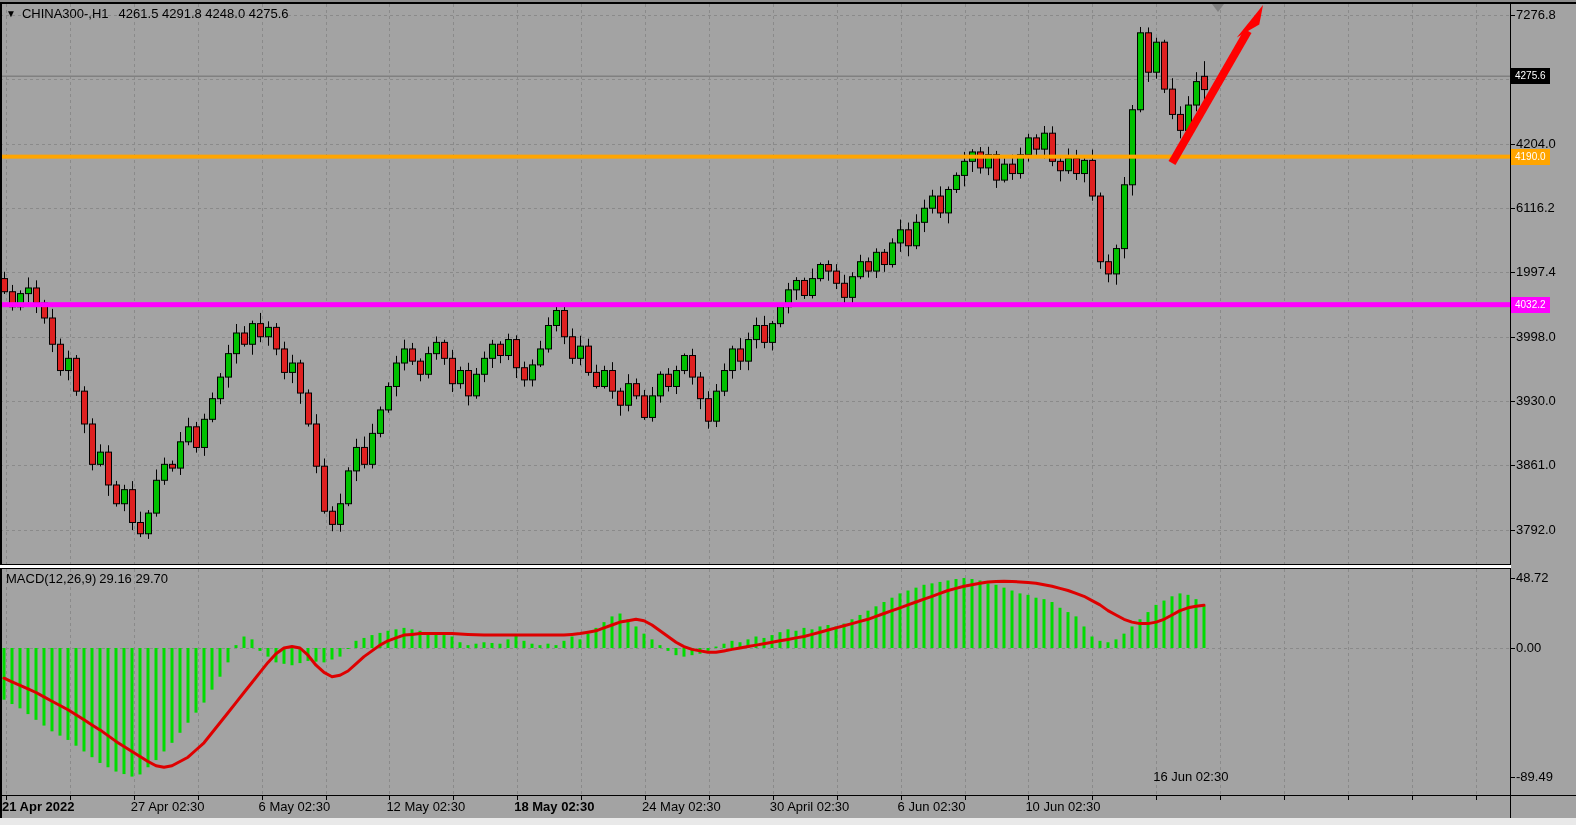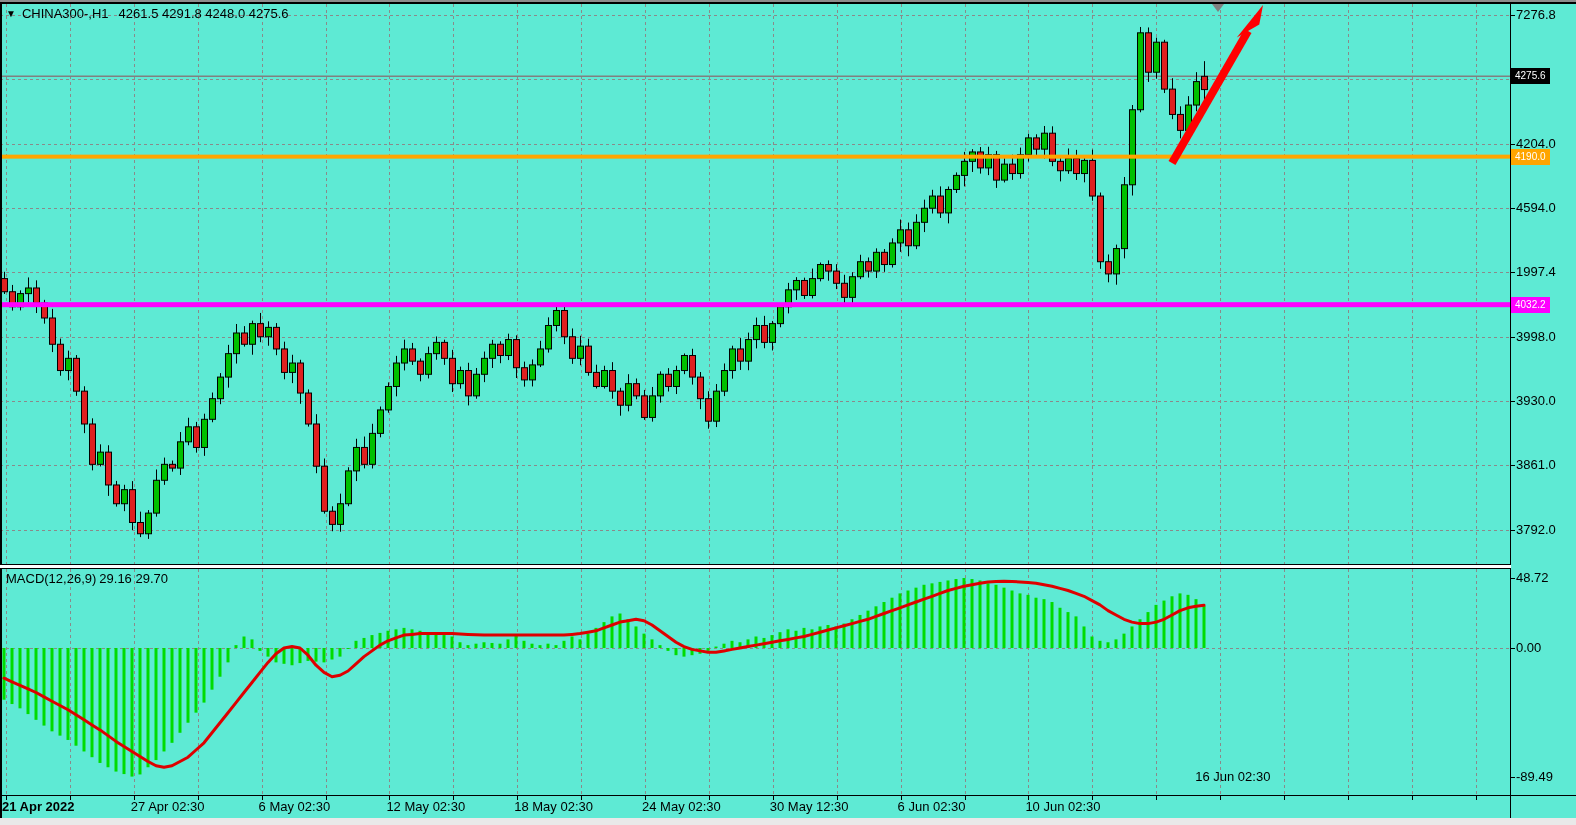--- a/index.html
+++ b/index.html
@@ -1,16 +1,16 @@
 <!DOCTYPE html>
 <html><head>
 <meta charset="utf-8">
 <style>
   html,body{margin:0;padding:0;background:#fff;}
-  .app{position:relative;width:1576px;height:825px;background:#5eead4;overflow:hidden;
+  .app{position:relative;width:1576px;height:825px;background:#a3a3a3;overflow:hidden;
        font-family:"Liberation Sans",sans-serif;-webkit-font-smoothing:none;}
   .chrome-top{position:absolute;left:0;top:0;width:1576px;height:2px;background:#8c8c8c;}
   .chrome-top-line{position:absolute;left:0;top:2px;width:1576px;height:2px;background:#000;}
   .left-border{position:absolute;left:0;top:4px;width:2px;height:814px;background:#000;}
   .axis-vline{position:absolute;left:1510px;top:4px;width:1px;height:814px;background:#000;}
   .separator{position:absolute;left:0;top:564px;width:1511px;height:5px;background:#fff;
              border-top:1px solid #000;border-bottom:1px solid #000;box-sizing:border-box;}
   .bottom-strip{position:absolute;left:0;top:818px;width:1576px;height:7px;background:#e9e9e9;}
   svg.chart{position:absolute;left:0;top:0;}
   .overlay{position:absolute;left:0;top:0;width:1576px;height:825px;pointer-events:none;}
@@ -512,38 +512,38 @@
 
   <div class="overlay" id="overlay">
     <div class="title">
       <span class="tri">▼</span><span class="sym">CHINA300-,H1</span><span>4261.5 4291.8 4248.0 4275.6</span>
     </div>
     <div class="macdlbl">
       <span>MACD(12,26,9)</span><span class="vals">29.16 29.70</span>
     </div>
   <div class="lbl" style="left: 1516px; top: 7px;">7276.8</div>
       <div class="lbl" style="left: 1516px; top: 135.515px;">4204.0</div>
-      <div class="lbl" style="left: 1516px; top: 200.242px;">4594.0</div>
+      <div class="lbl" style="left: 1516px; top: 200.242px;">6116.2</div>
       <div class="lbl" style="left: 1516px; top: 264.031px;">1997.4</div>
       <div class="lbl" style="left: 1516px; top: 328.758px;">3998.0</div>
       <div class="lbl" style="left: 1516px; top: 392.546px;">3930.0</div>
       <div class="lbl" style="left: 1516px; top: 457.273px;">3861.0</div>
       <div class="lbl" style="left: 1516px; top: 522px;">3792.0</div>
       <div class="lbl" style="left: 1516px; top: 570px;">48.72</div>
       <div class="lbl" style="left: 1516px; top: 640px;">0.00</div>
       <div class="lbl" style="left: 1516px; top: 768.578px;">-89.49</div>
       <div class="badge" style="left: 1511px; top: 68.3497px; background: rgb(0, 0, 0);">4275.6</div>
       <div class="badge" style="left: 1511px; top: 148.648px; background: rgb(255, 165, 0);">4190.0</div>
       <div class="badge" style="left: 1511px; top: 296.676px; background: rgb(255, 0, 255);">4032.2</div>
       <div class="datelbl" style="left: 2px; top: 799px; font-weight: bold;">21 Apr 2022</div>
       <div class="datelbl" style="left: 130.8px; top: 799px;">27 Apr 02:30</div>
       <div class="datelbl" style="left: 258.6px; top: 799px;">6 May 02:30</div>
       <div class="datelbl" style="left: 386.4px; top: 799px;">12 May 02:30</div>
-      <div class="datelbl" style="left: 514.2px; top: 799px;">18 May 02:30</div>
+      <div class="datelbl" style="left: 514.2px; top: 799px; font-weight: bold;">18 May 02:30</div>
       <div class="datelbl" style="left: 642px; top: 799px;">24 May 02:30</div>
-      <div class="datelbl" style="left: 769.8px; top: 799px;">30 May 12:30</div>
+      <div class="datelbl" style="left: 769.8px; top: 799px;">30 April 02:30</div>
       <div class="datelbl" style="left: 897.6px; top: 799px;">6 Jun 02:30</div>
       <div class="datelbl" style="left: 1025.4px; top: 799px;">10 Jun 02:30</div>
-      <div class="datelbl" style="left: 1153.2px; top: 769px; margin-left: 42px;">16 Jun 02:30</div>
+      <div class="datelbl" style="left: 1153.2px; top: 769px;">16 Jun 02:30</div>
     </div>
 
   <div class="bottom-strip"></div>
 </div>
 
 </body></html>

